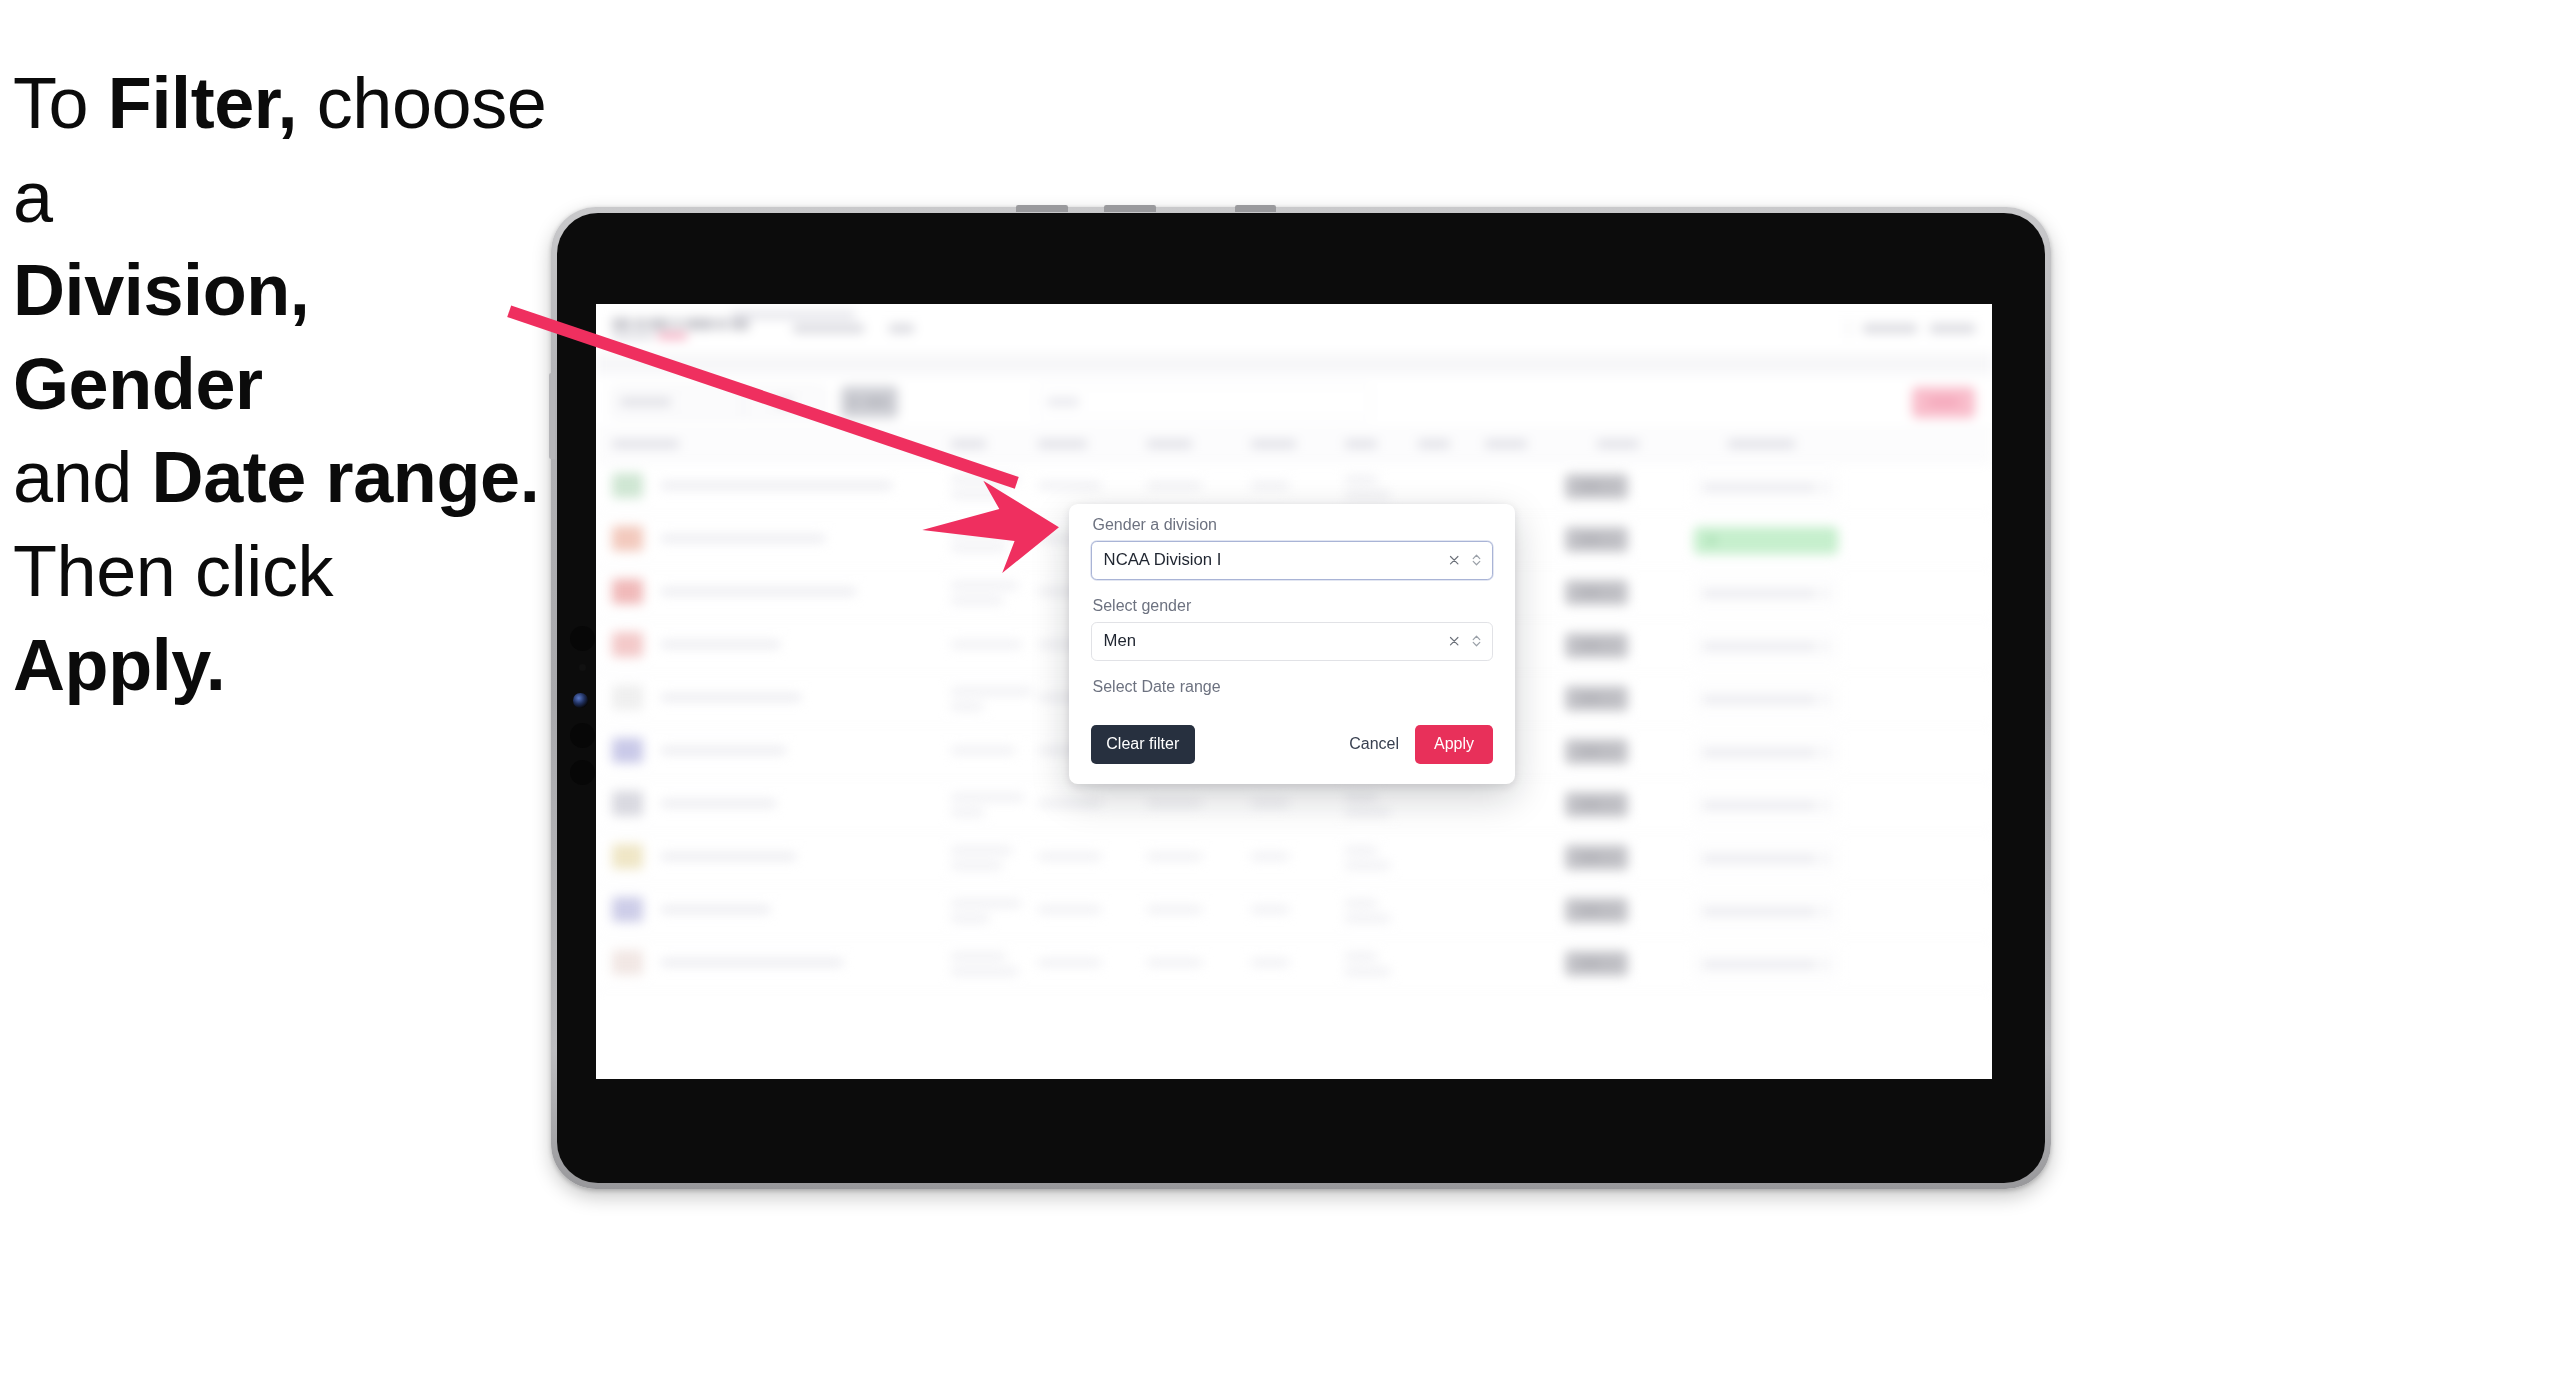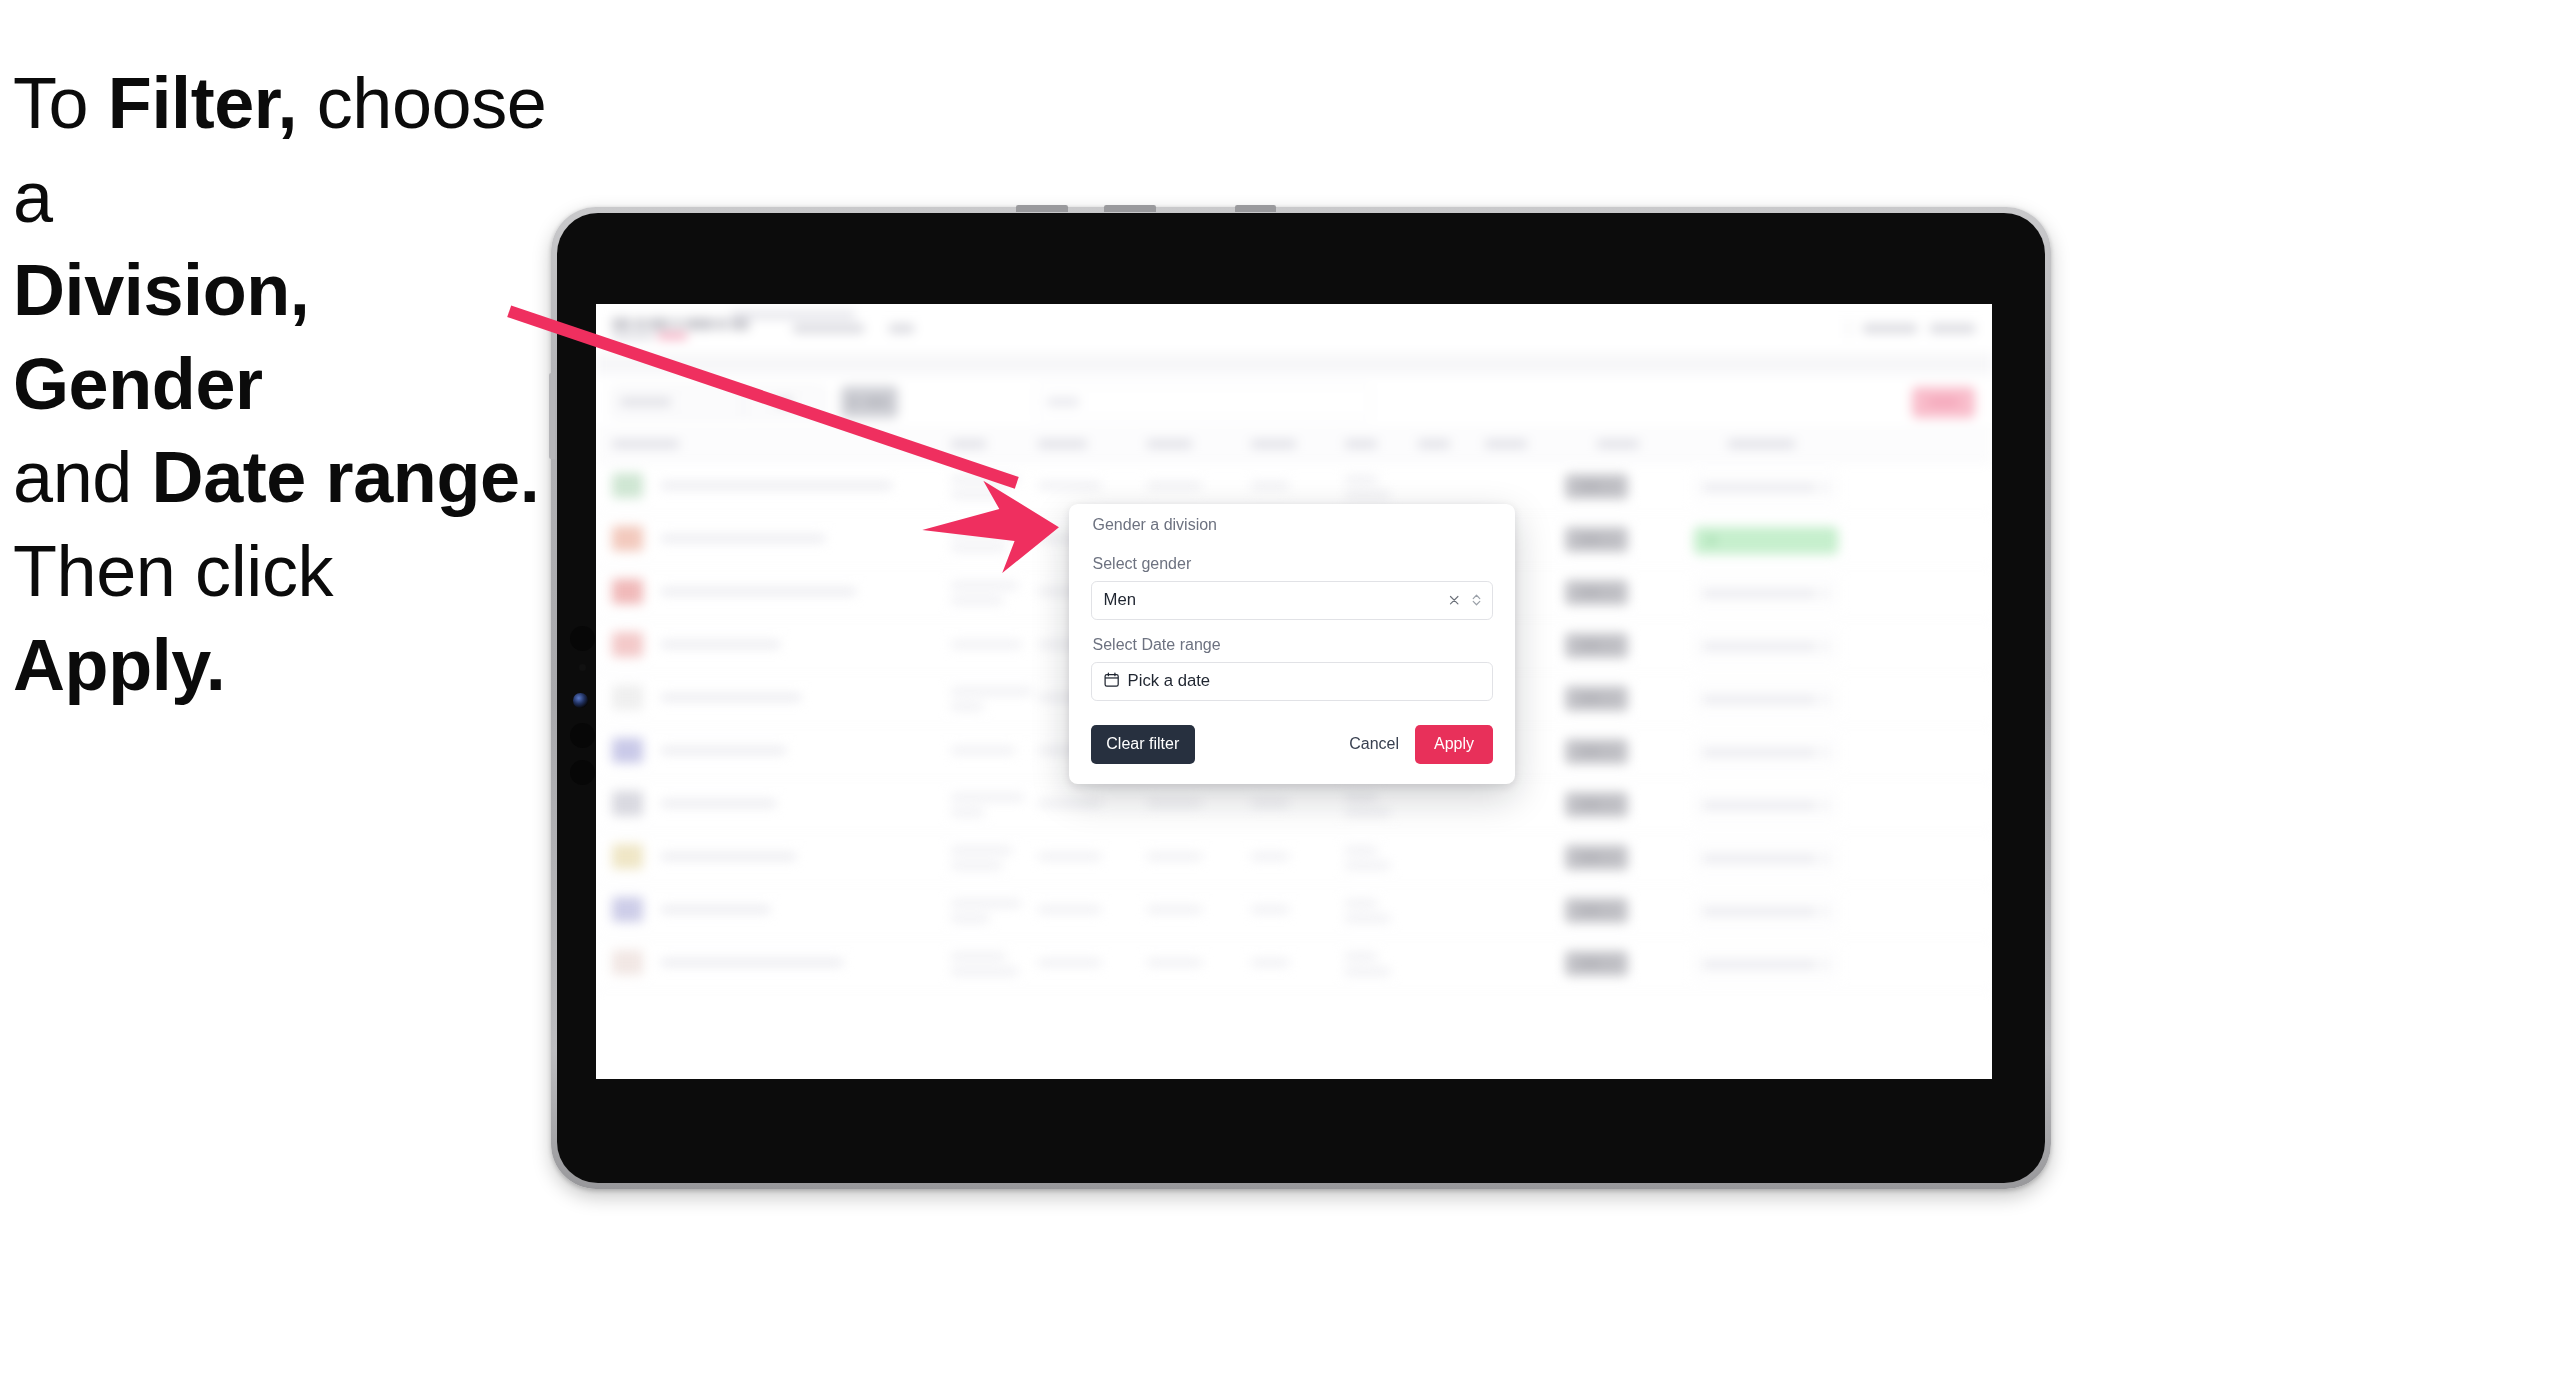--- a/index.html
+++ b/index.html
@@ -521,20 +521,36 @@
   </div>
 </div>
 
 <div id="modal">
 
 
   <div class="modal-body">
 
     <div class="field">
       <div class="field-label">Gender a division</div>
+      <div class="ctrl focused">
+        <span class="ctrl-value">NCAA Division I</span>
+        <span class="ctrl-icons">
+          <span>
+            <svg width="12.4" height="12.4" viewBox="0 0 17 17" aria-hidden="true">
+              <path d="M3.4 3.4 L13.6 13.6 M13.6 3.4 L3.4 13.6" stroke="#6b7079" stroke-width="1.6" stroke-linecap="round" fill="none"></path>
+            </svg>
+          </span>
+          <span>
+            <svg width="11" height="14" viewBox="0 0 15 19" aria-hidden="true">
+              <path d="M3 7.6 L7.5 3 L12 7.6" stroke="#9aa0a8" stroke-width="1.6" fill="none" stroke-linecap="round" stroke-linejoin="round"></path>
+              <path d="M3 11.4 L7.5 16 L12 11.4" stroke="#9aa0a8" stroke-width="1.6" fill="none" stroke-linecap="round" stroke-linejoin="round"></path>
+            </svg>
+          </span>
+        </span>
+      </div>
     </div>
 
     <div class="field-gap"></div>
 
     <div class="field">
       <div class="field-label">Select gender</div>
       <div class="ctrl">
         <span class="ctrl-value">Men</span>
         <span class="ctrl-icons">
           <span>
@@ -549,31 +565,20 @@
             </svg>
           </span>
         </span>
       </div>
     </div>
 
     <div class="field-gap"></div>
 
     <div class="field">
       <div class="field-label">Select Date range</div>
-      <div class="ctrl date-ctrl">
-        <span>
-          <svg width="15.3" height="16" viewBox="0 0 21 22" aria-hidden="true">
-            <rect x="1.5" y="3.5" width="18" height="16" rx="2.4" stroke="#1f2530" stroke-width="1.7" fill="none"></rect>
-            <path d="M1.5 8.2 H19.5" stroke="#1f2530" stroke-width="1.7"></path>
-            <path d="M6 1.5 V5" stroke="#1f2530" stroke-width="1.7" stroke-linecap="round"></path>
-            <path d="M15 1.5 V5" stroke="#1f2530" stroke-width="1.7" stroke-linecap="round"></path>
-          </svg>
-        </span>
-        <span class="ctrl-value">Pick a date</span>
-      </div>
     </div>
 
   </div>
 
   <div class="modal-foot">
     <button class="btn btn-clear">Clear filter</button>
     <button class="btn btn-cancel">Cancel</button>
     <button class="btn btn-apply">Apply</button>
   </div>
 

